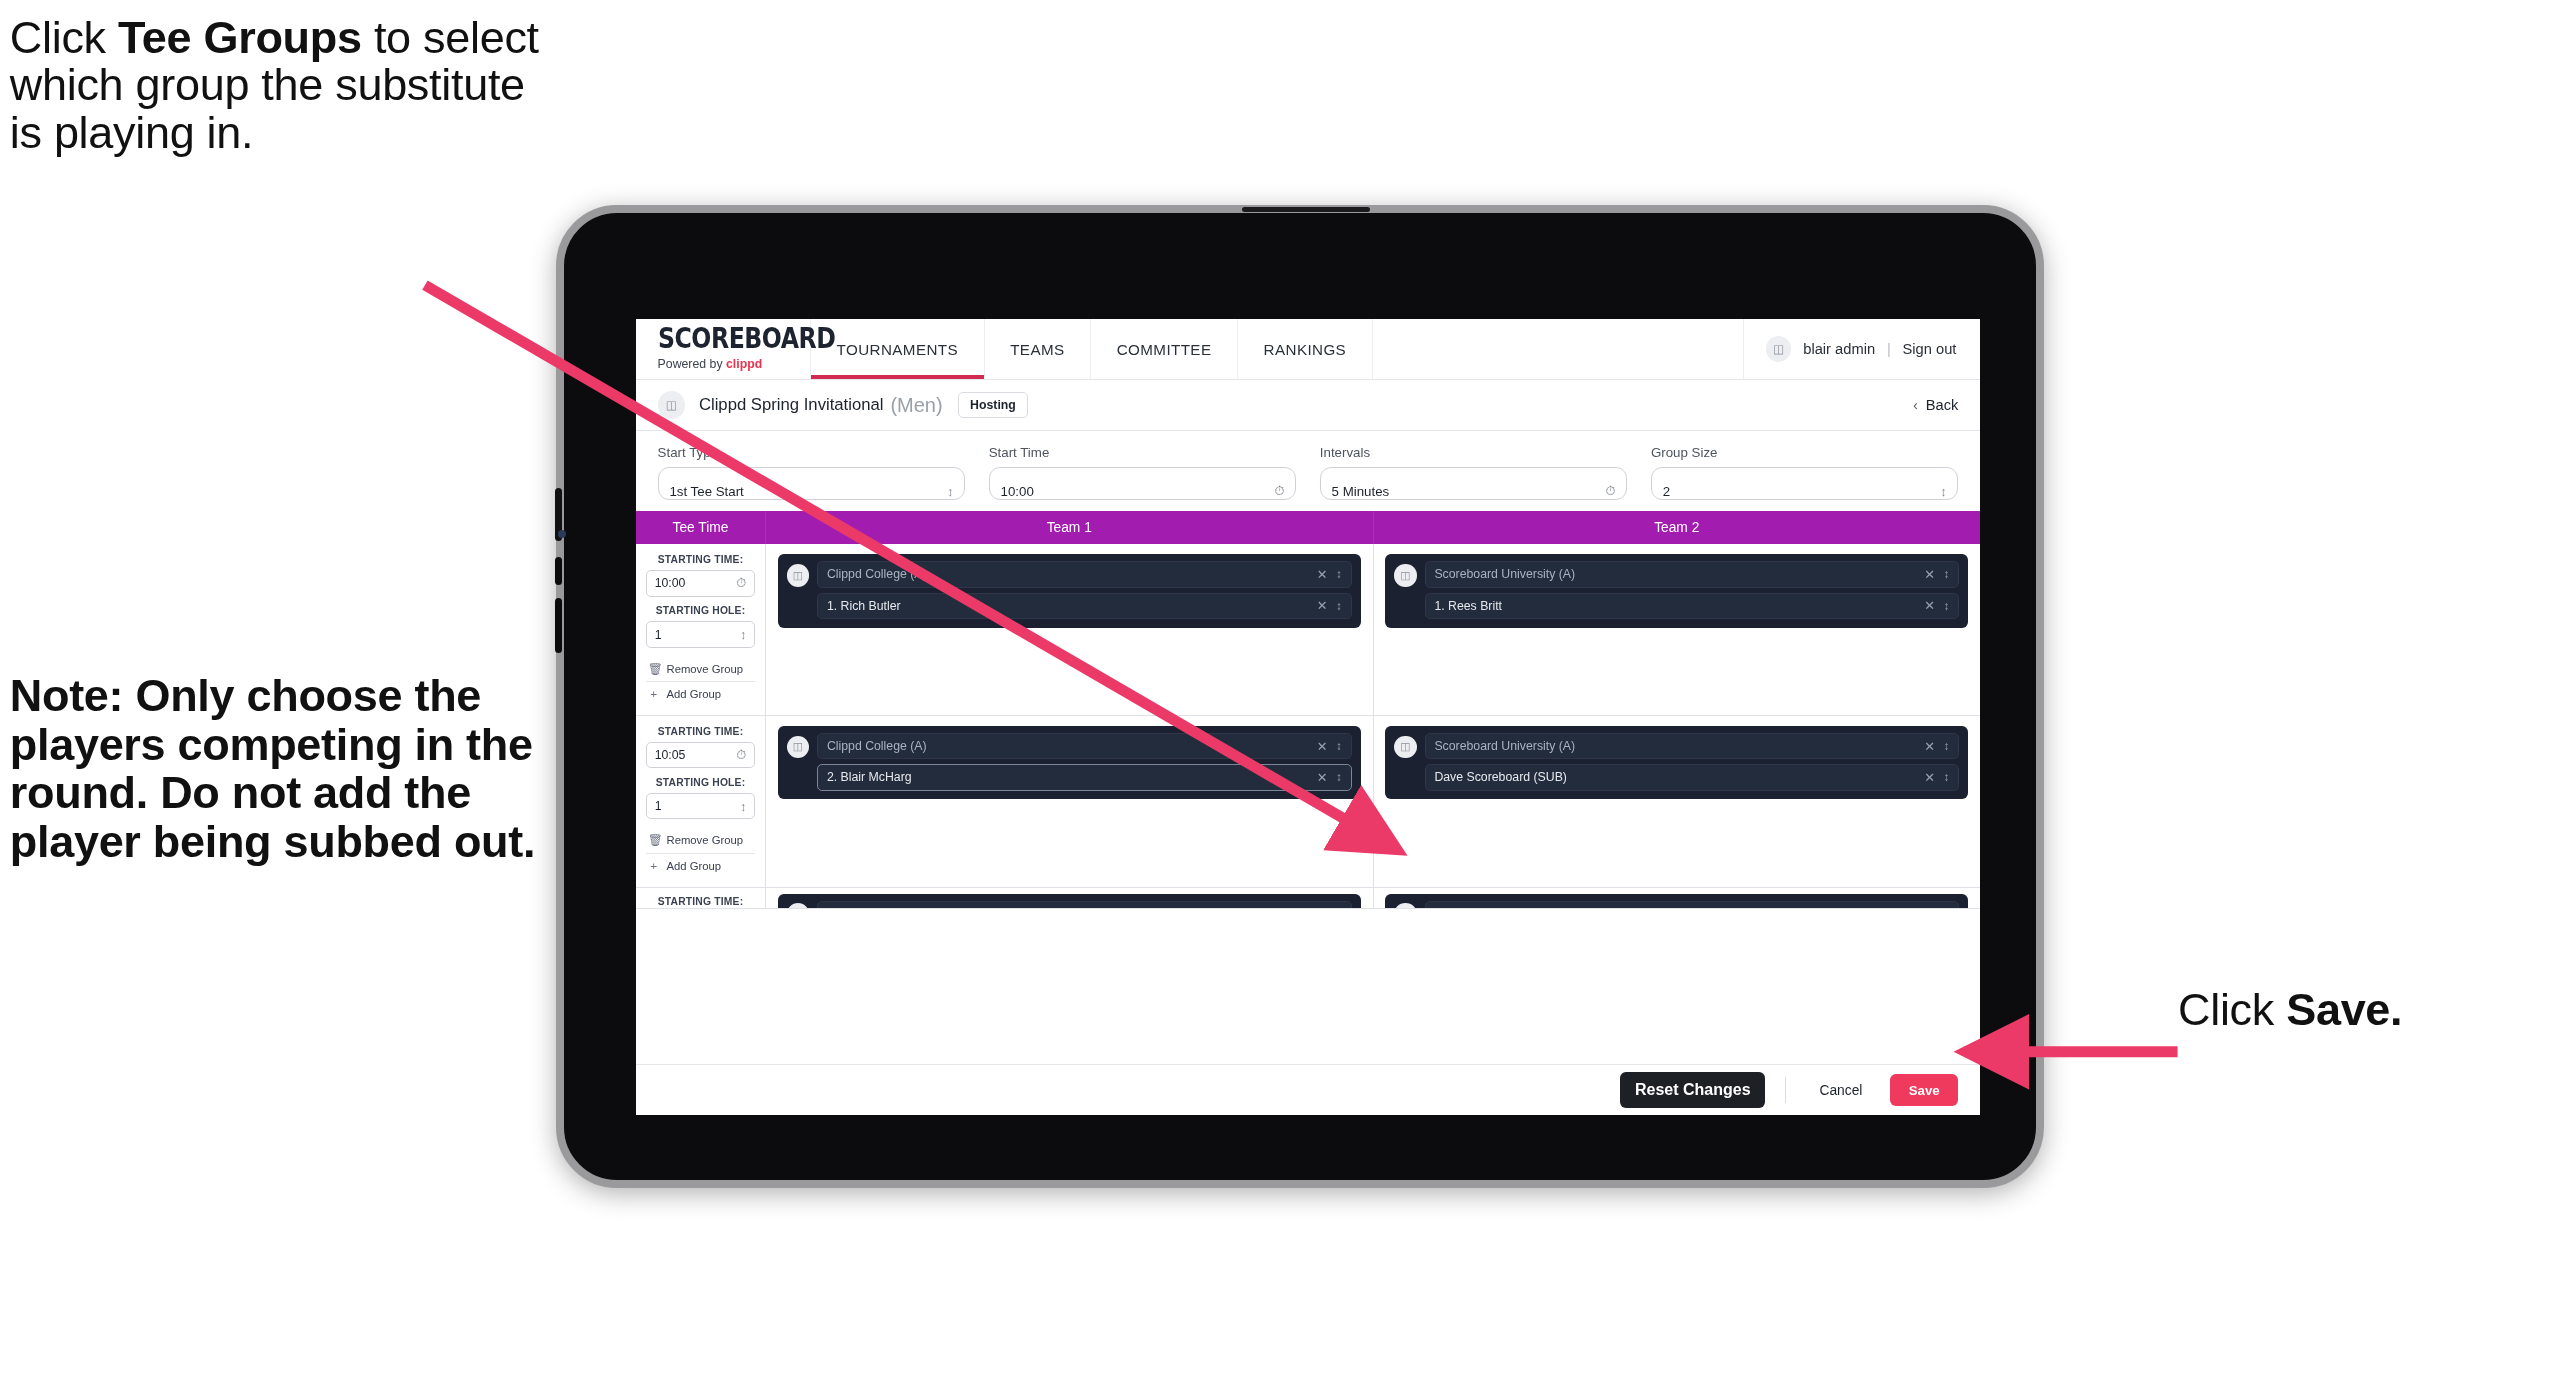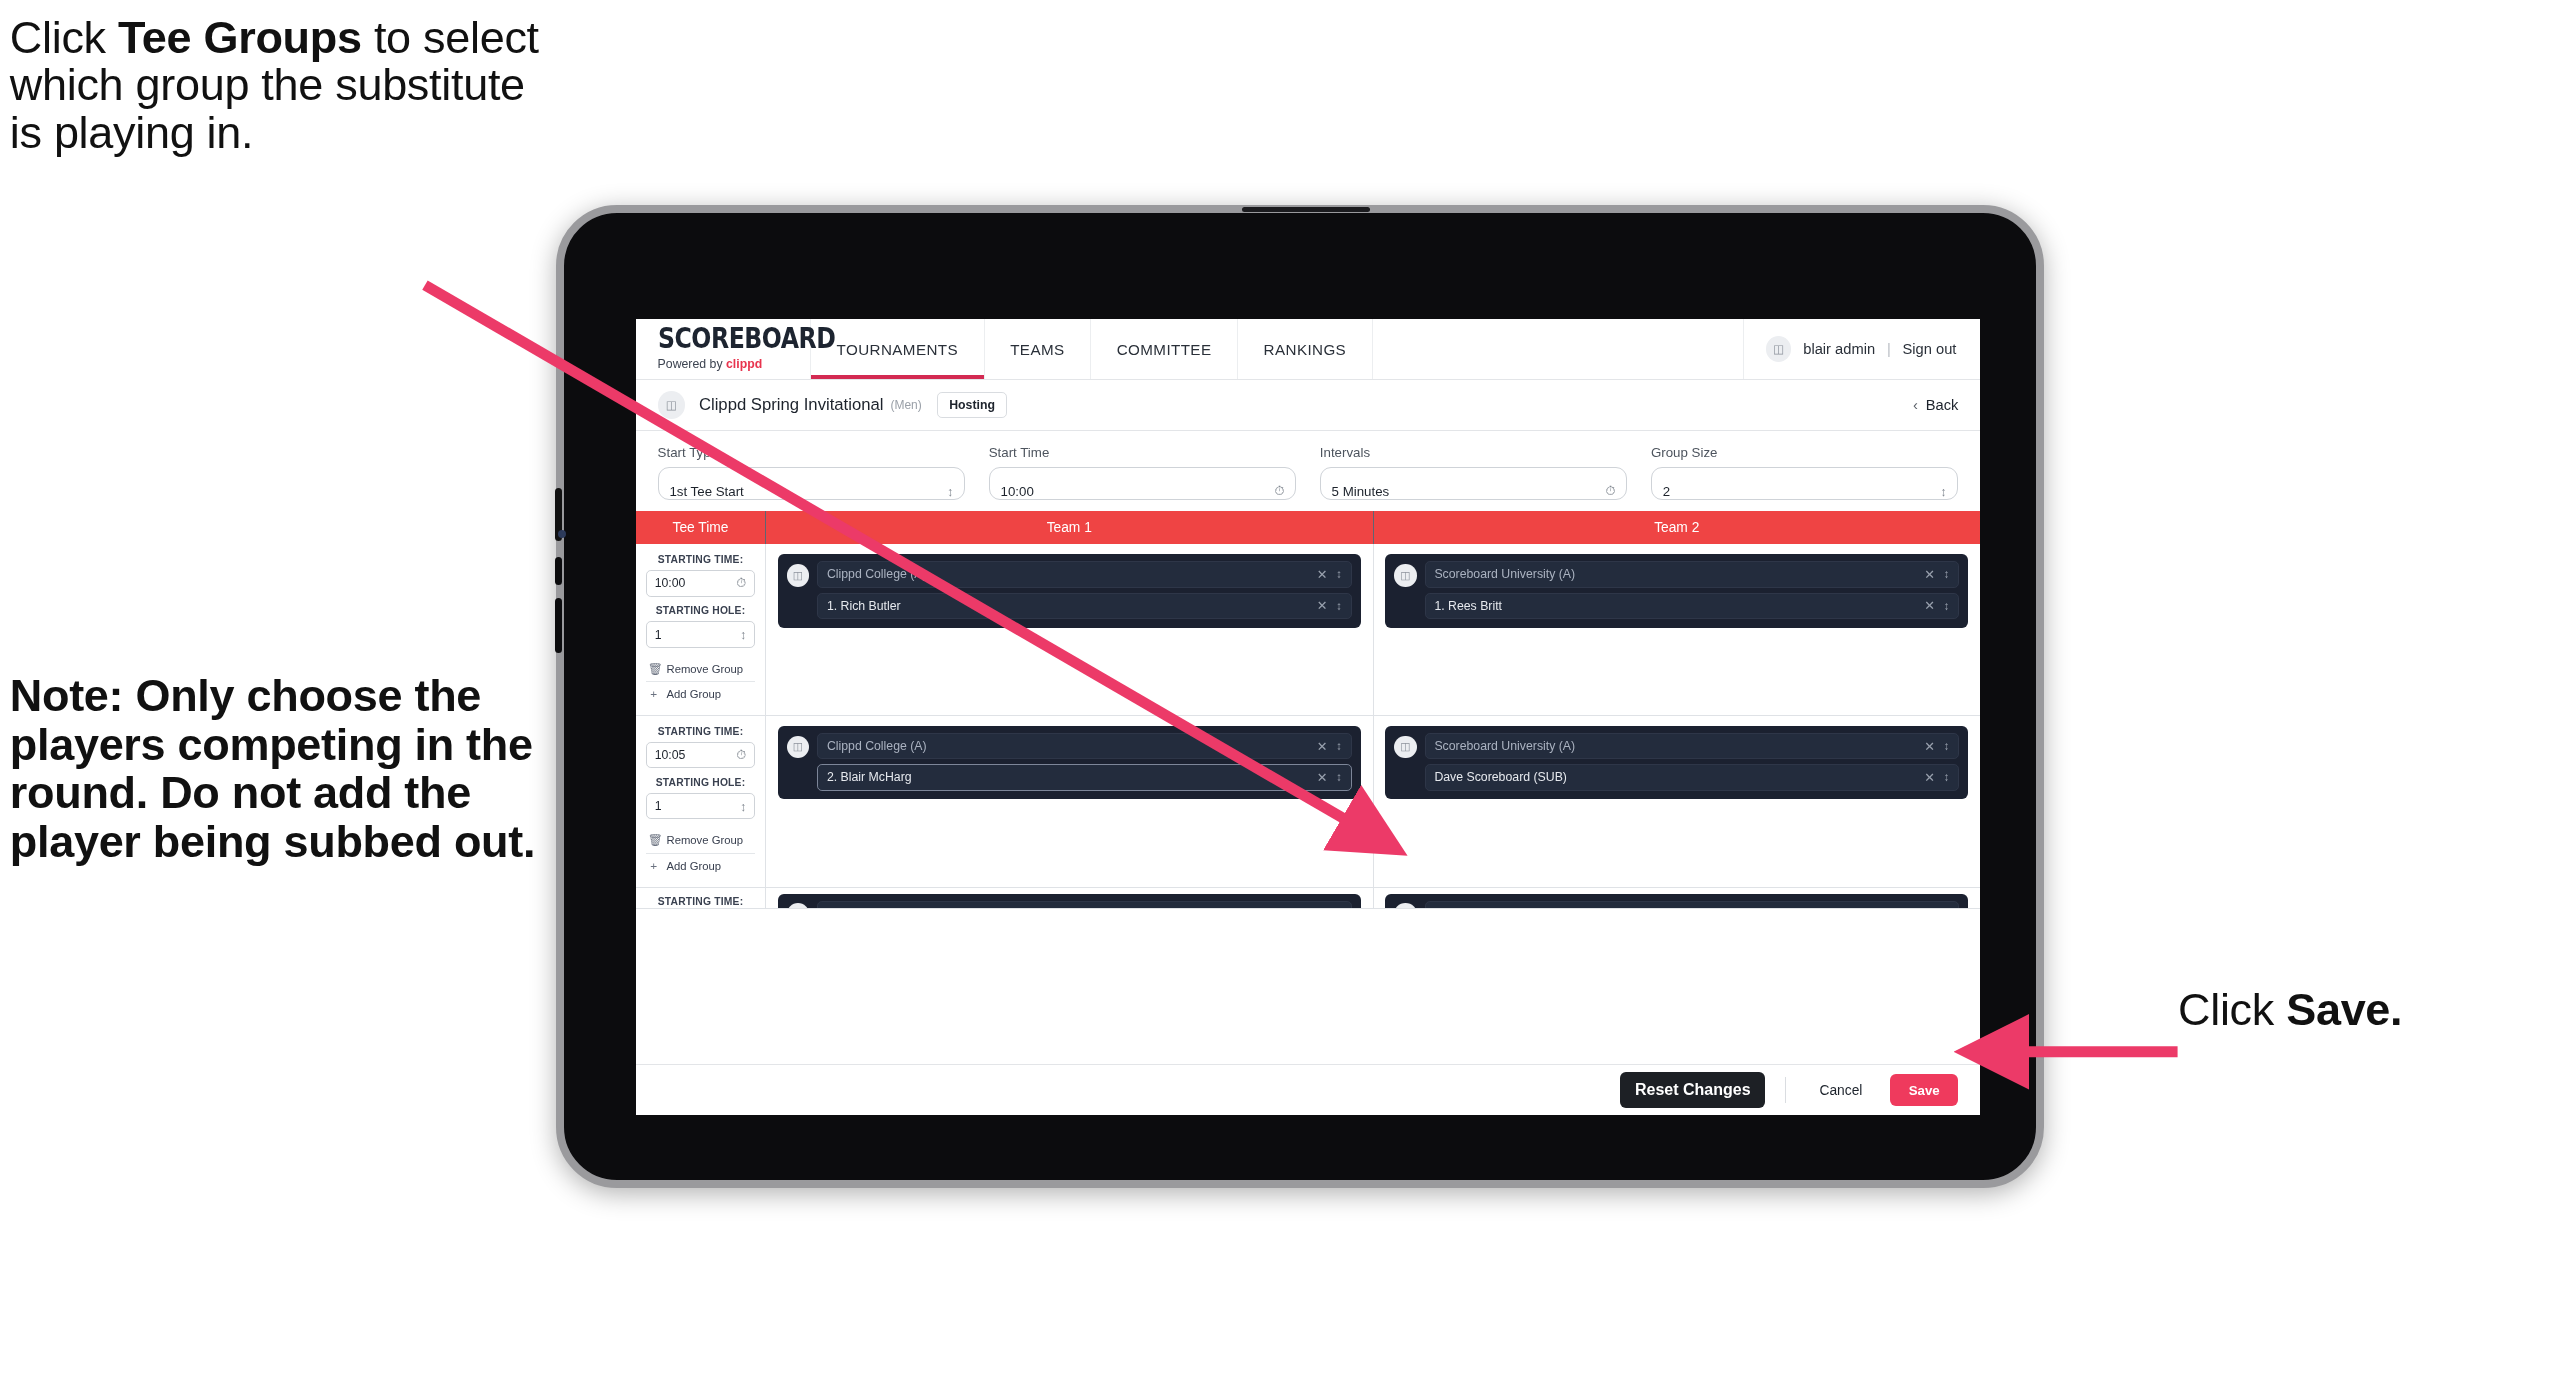--- a/index.html
+++ b/index.html
@@ -116,21 +116,21 @@
   
   #subhead {
     height: 51px; min-height:51px;
     border-bottom:1px solid #e3e5e8;
     display:flex; align-items:center;
     padding: 0 21.6px;
     background:#fff;
   }
   #subhead .avatar { width:27.5px;height:27.5px; }
   #tourn-name { font-size:16.7px; color:#1d232c; margin-left:13.8px; }
-  #tourn-gender { font-size:12px; color:#9aa0a8; margin-left:6.9px; }
+  #tourn-gender { font-size:20px; color:#9aa0a8; margin-left:6.9px; }
   .chip {
     margin-left:15.7px;
     border:1px solid #d9dce0;
     border-radius:4.9px;
     padding: 4.9px 10.8px;
     font-size:12.3px; font-weight:700; color:#1d232c;
     background:#fff;
   }
   #back-btn {
     margin-left:auto;
@@ -157,21 +157,21 @@
     background:#fff;
     cursor:pointer;
   }
   .ctrl-box .val { flex:1; }
   .spin, .clock { color:#7c838c; font-size:12.8px; }
 
   
   #table-wrap { flex:1; overflow:hidden; position:relative; }
   #thead {
     display:flex;
-    background:#ef4444;
+    background:#a21caf;
     height: 33px;
   }
   #thead > div {
     display:flex; align-items:center; justify-content:center;
     color:#ffffff; font-size:13.8px;
     border-right:1px solid #5e6572;
   }
   .col-tee { width: 130px; min-width:130px; }
   .col-team { flex:1; }
   #thead > div:last-child { border-right:none; }

